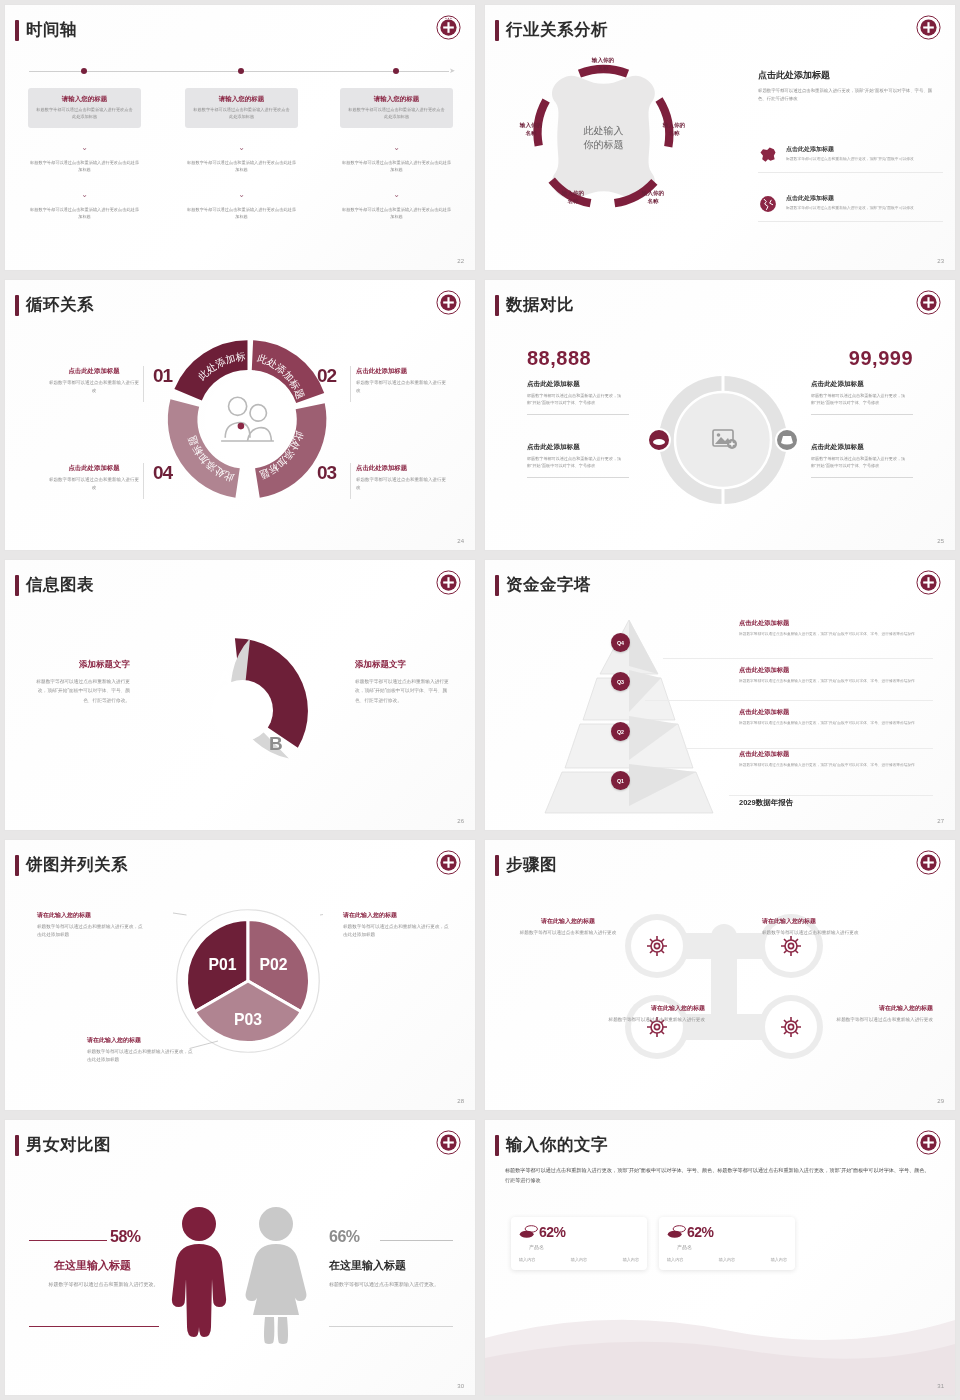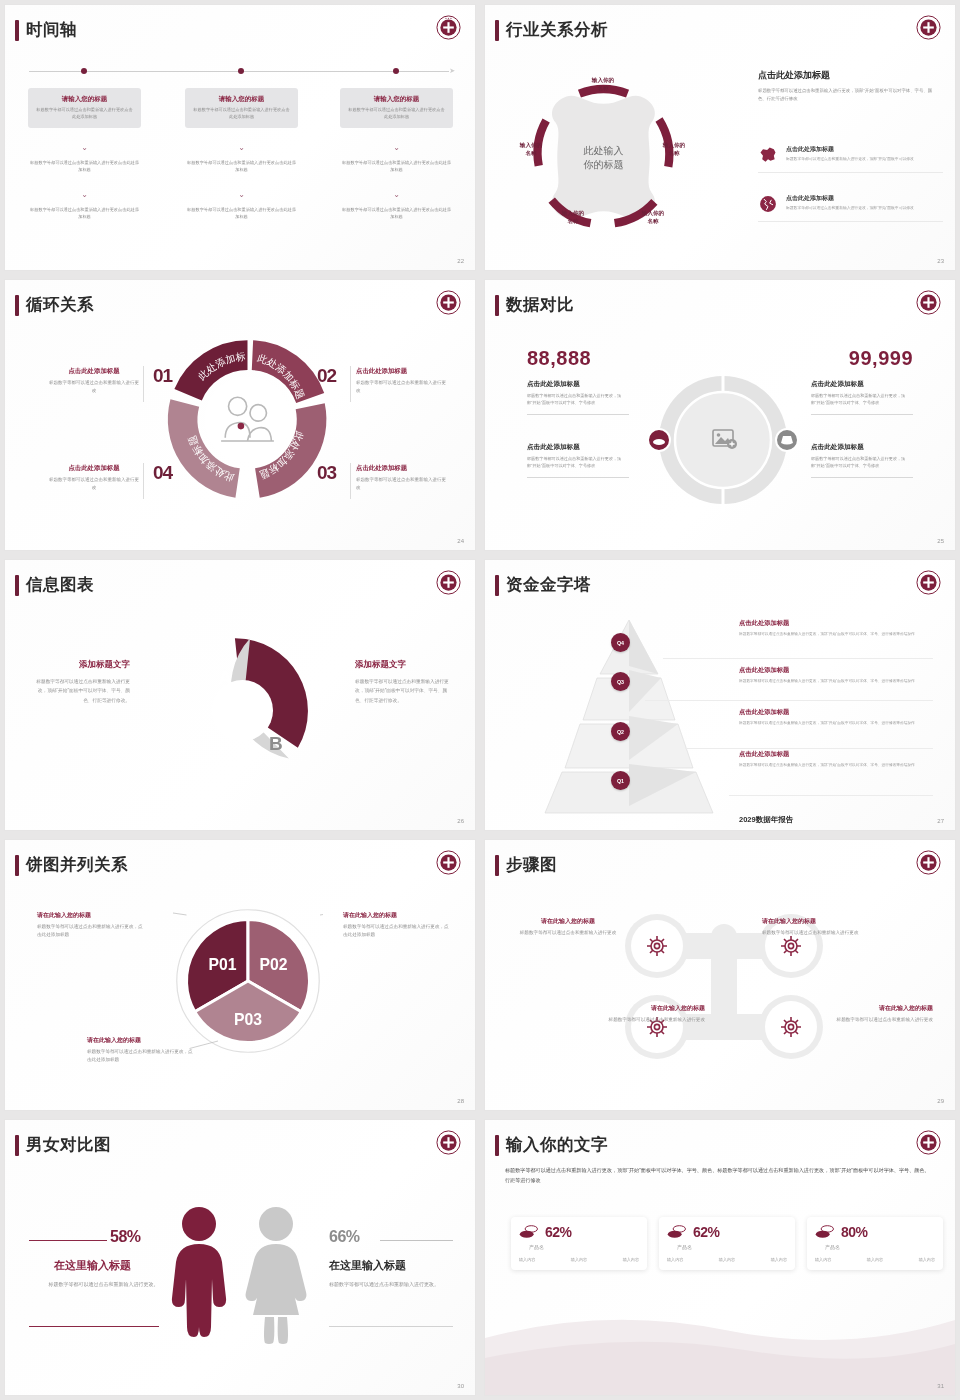--- a/index.html
+++ b/index.html
@@ -20,21 +20,21 @@
   
   .tl-line { position:absolute; left:24px; right:26px; top:66px; height:1px; background:#cfcfcf; }
   .tl-arrow { position:absolute; right:20px; top:62px; font-size:7px; color:#cfcfcf; }
   .tl-dot { position:absolute; width:6px; height:6px; border-radius:50%; background:#76203c; top:63px; }
   .tl-card { position:absolute; top:83px; width:113px; background:#e5e5e7; border-radius:3px; padding:7px 8px 8px; text-align:center; }
   .tl-card .ct { font-size:6.5px; font-weight:bold; color:#8b2745; margin-bottom:3px; }
   .tl-chev { position:absolute; text-align:center; width:113px; color:#a2657b; font-size:8px; line-height:1; }
   .tl-txt { position:absolute; width:113px; text-align:center; }
 
   
-  .ring-wrap { position:absolute; left:26px; top:60px; width:185px; height:185px; }
+  .ring-wrap { position:absolute; left:26px; top:40px; width:185px; height:185px; }
   .lbl { position:absolute; font-size:5.6px; font-weight:bold; color:#6d1f38; text-align:center; line-height:1.35; width:44px; }
   .center-title { position:absolute; left:50%; top:50%; transform:translate(-50%,-50%); text-align:center; font-size:10px; color:#6b6b6b; line-height:1.45; white-space:nowrap;}
   .r-head { position:absolute; font-size:9px; font-weight:bold; color:#2d2d2d; }
   .r-body { position:absolute; font-size:4.4px; color:#8b8b8b; line-height:1.75; }
   .mini-row { position:absolute; display:flex; gap:8px; align-items:flex-start; border-bottom:1px solid #eaeaea; padding-bottom:7px; width:185px; }
   .mini-row .mi { width:20px; height:20px; flex:0 0 20px; }
   .mini-row .mt { font-size:6px; font-weight:bold; color:#3a3a3a; margin-bottom:2px; }
   .mini-row .mb { font-size:3.8px; color:#9a9a9a; line-height:1.7; }
 
   
@@ -55,21 +55,21 @@
   
   .dn-side { position:absolute; width:98px; }
   .dn-side .t { font-size:8.5px; font-weight:bold; color:#8b2745; margin-bottom:6px; }
   .dn-side .b { font-size:4.7px; color:#8f8f8f; line-height:2; }
 
   
   .py-item { position:absolute; width:200px; }
   .py-item .t { font-size:6.3px; font-weight:bold; color:#8b2745; margin-bottom:3px; }
   .py-item .b { font-size:3.7px; color:#9a9a9a; line-height:1.75; }
   .py-rule { position:absolute; height:1px; background:#ececec; }
-  .py-foot { position:absolute; font-size:7.5px; font-weight:bold; color:#2c2c2c;margin-top:17px; }
+  .py-foot { position:absolute; font-size:7.5px; font-weight:bold; color:#2c2c2c; }
   .qbadge { position:absolute; width:19px; height:19px; border-radius:50%; background:#7d1f3c; color:#fff; font-size:5.3px; font-weight:bold; display:flex; align-items:center; justify-content:center; box-shadow:0 1px 2px rgba(0,0,0,.2); }
 
   
   .pblk { position:absolute; width:110px; }
   .pblk .t { font-size:6px; font-weight:bold; color:#8b2745; margin-bottom:3px; }
   .pblk .b { font-size:4.6px; color:#8f8f8f; line-height:1.85; }
 
   
   .stp { position:absolute; width:110px; }
   .stp .t { font-size:6px; font-weight:bold; color:#8b2745; margin-bottom:3px; }
@@ -80,21 +80,21 @@
   .gpct.gray { color:#8d8d8d; }
   .gsub { position:absolute; font-size:11px; font-weight:bold; color:#8b2745; }
   .gsub.d { color:#2d2d2d; }
   .gbody { position:absolute; font-size:5px; color:#8f8f8f; line-height:1.9; }
   .grule { position:absolute; height:1px; }
 
   
   .intro { position:absolute; left:20px; right:22px; top:46px; font-size:5.1px; color:#4d4d4d; line-height:1.95; }
   .cards { position:absolute; left:26px; top:97px; width:432px; display:grid; grid-template-columns:repeat(3,136px); grid-template-rows:53px 53px; gap:10px 12px; }
   .card { background:#fff; border-radius:4px; box-shadow:0 1px 5px rgba(0,0,0,.11); padding:7px 8px; position:relative; }
-  .card .row1 { display:flex; align-items:center; gap:6px; }
+  .card .row1 { display:flex; align-items:center; }
   .card .pct { font-size:14px; font-weight:bold; color:#7d1f3c; letter-spacing:-.5px; }
   .card .pname { font-size:5px; color:#8d8d8d; position:absolute; left:18px; top:27px; }
   .card .row2 { position:absolute; left:8px; right:8px; bottom:8px; display:flex; justify-content:space-between; }
   .card .row2 span { font-size:4.1px; color:#9d9d9d; }
   .wave { position:absolute; left:0; right:0; bottom:0; height:95px; overflow:hidden; }
 </style>
 </head>
 <body>
 
 <div class="grid">
@@ -654,33 +654,18 @@
           </svg>
           <div class="pct">62%</div>
         </div>
         <div class="pname">产品名</div>
         <div class="row2">
           <span>输入内容</span>
           <span>输入内容</span>
           <span>输入内容</span>
         </div>
       </div>
-      <div class="card">
-        <div class="row1">
-          <svg width="20" height="16" viewBox="0 0 26 20">
-            <ellipse cx="16" cy="6" rx="8" ry="4.2" fill="none" stroke="#8b2745" stroke-width="1.3"></ellipse>
-            <ellipse cx="10" cy="13" rx="9" ry="4.6" fill="#7d1f3c"></ellipse>
-          </svg>
-          <div class="pct">80%</div>
-        </div>
-        <div class="pname">产品名</div>
-        <div class="row2">
-          <span>输入内容</span>
-          <span>输入内容</span>
-          <span>输入内容</span>
-        </div>
-      </div>
     </div>
     <div class="pg">31</div>
   </div>
     </div>
 
 </div>
 
 </body></html>

